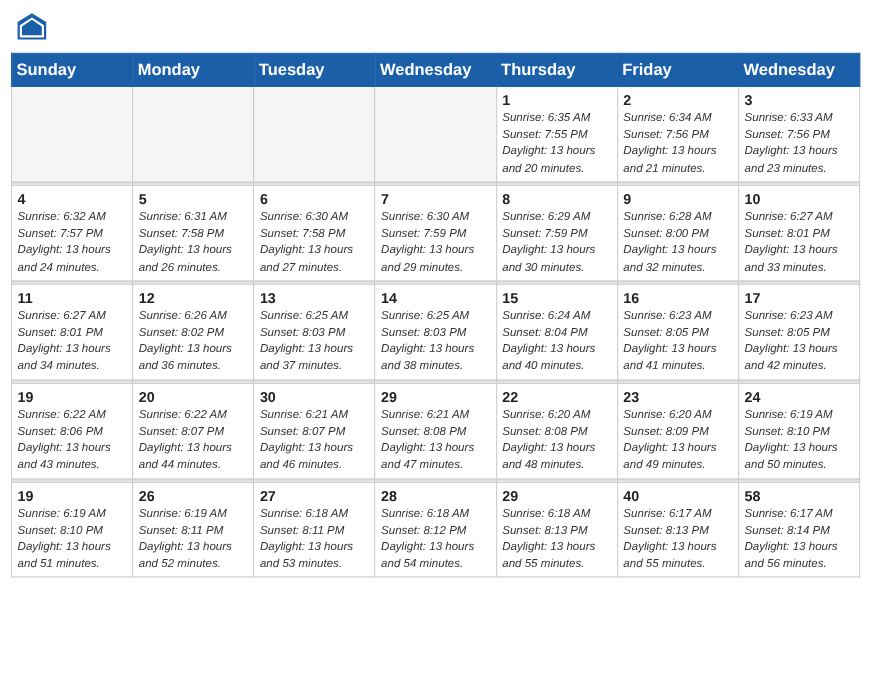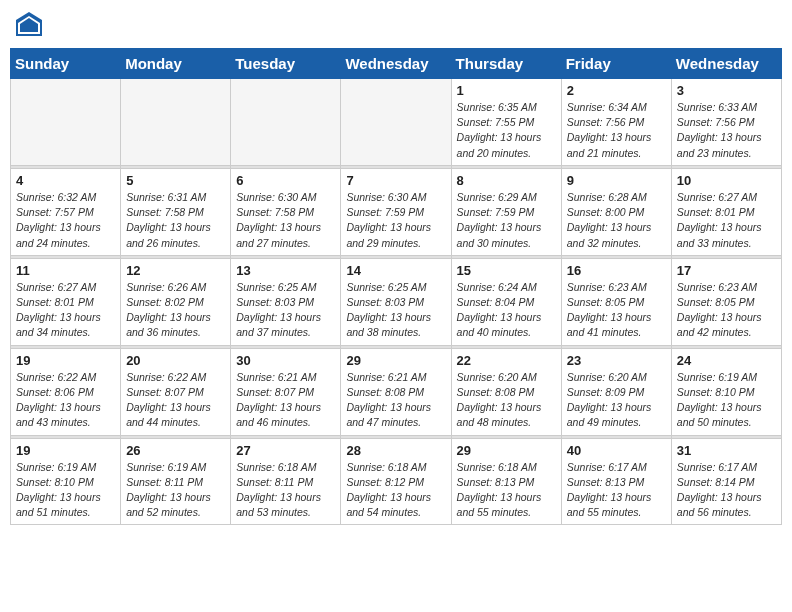--- a/index.html
+++ b/index.html
@@ -291,18 +291,18 @@
         </td>
         <td>
           <span class="day-num">29</span>
           <div class="day-info">Sunrise: 6:18 AM<br>Sunset: 8:13 PM<br>Daylight: 13 hours<br>and 55 minutes.</div>
         </td>
         <td>
           <span class="day-num">40</span>
           <div class="day-info">Sunrise: 6:17 AM<br>Sunset: 8:13 PM<br>Daylight: 13 hours<br>and 55 minutes.</div>
         </td>
         <td>
-          <span class="day-num">31</span>
+          <span class="day-num">58</span>
           <div class="day-info">Sunrise: 6:17 AM<br>Sunset: 8:14 PM<br>Daylight: 13 hours<br>and 56 minutes.</div>
         </td>
       </tr>
     </tbody>
 </table>
 
 </body></html>

